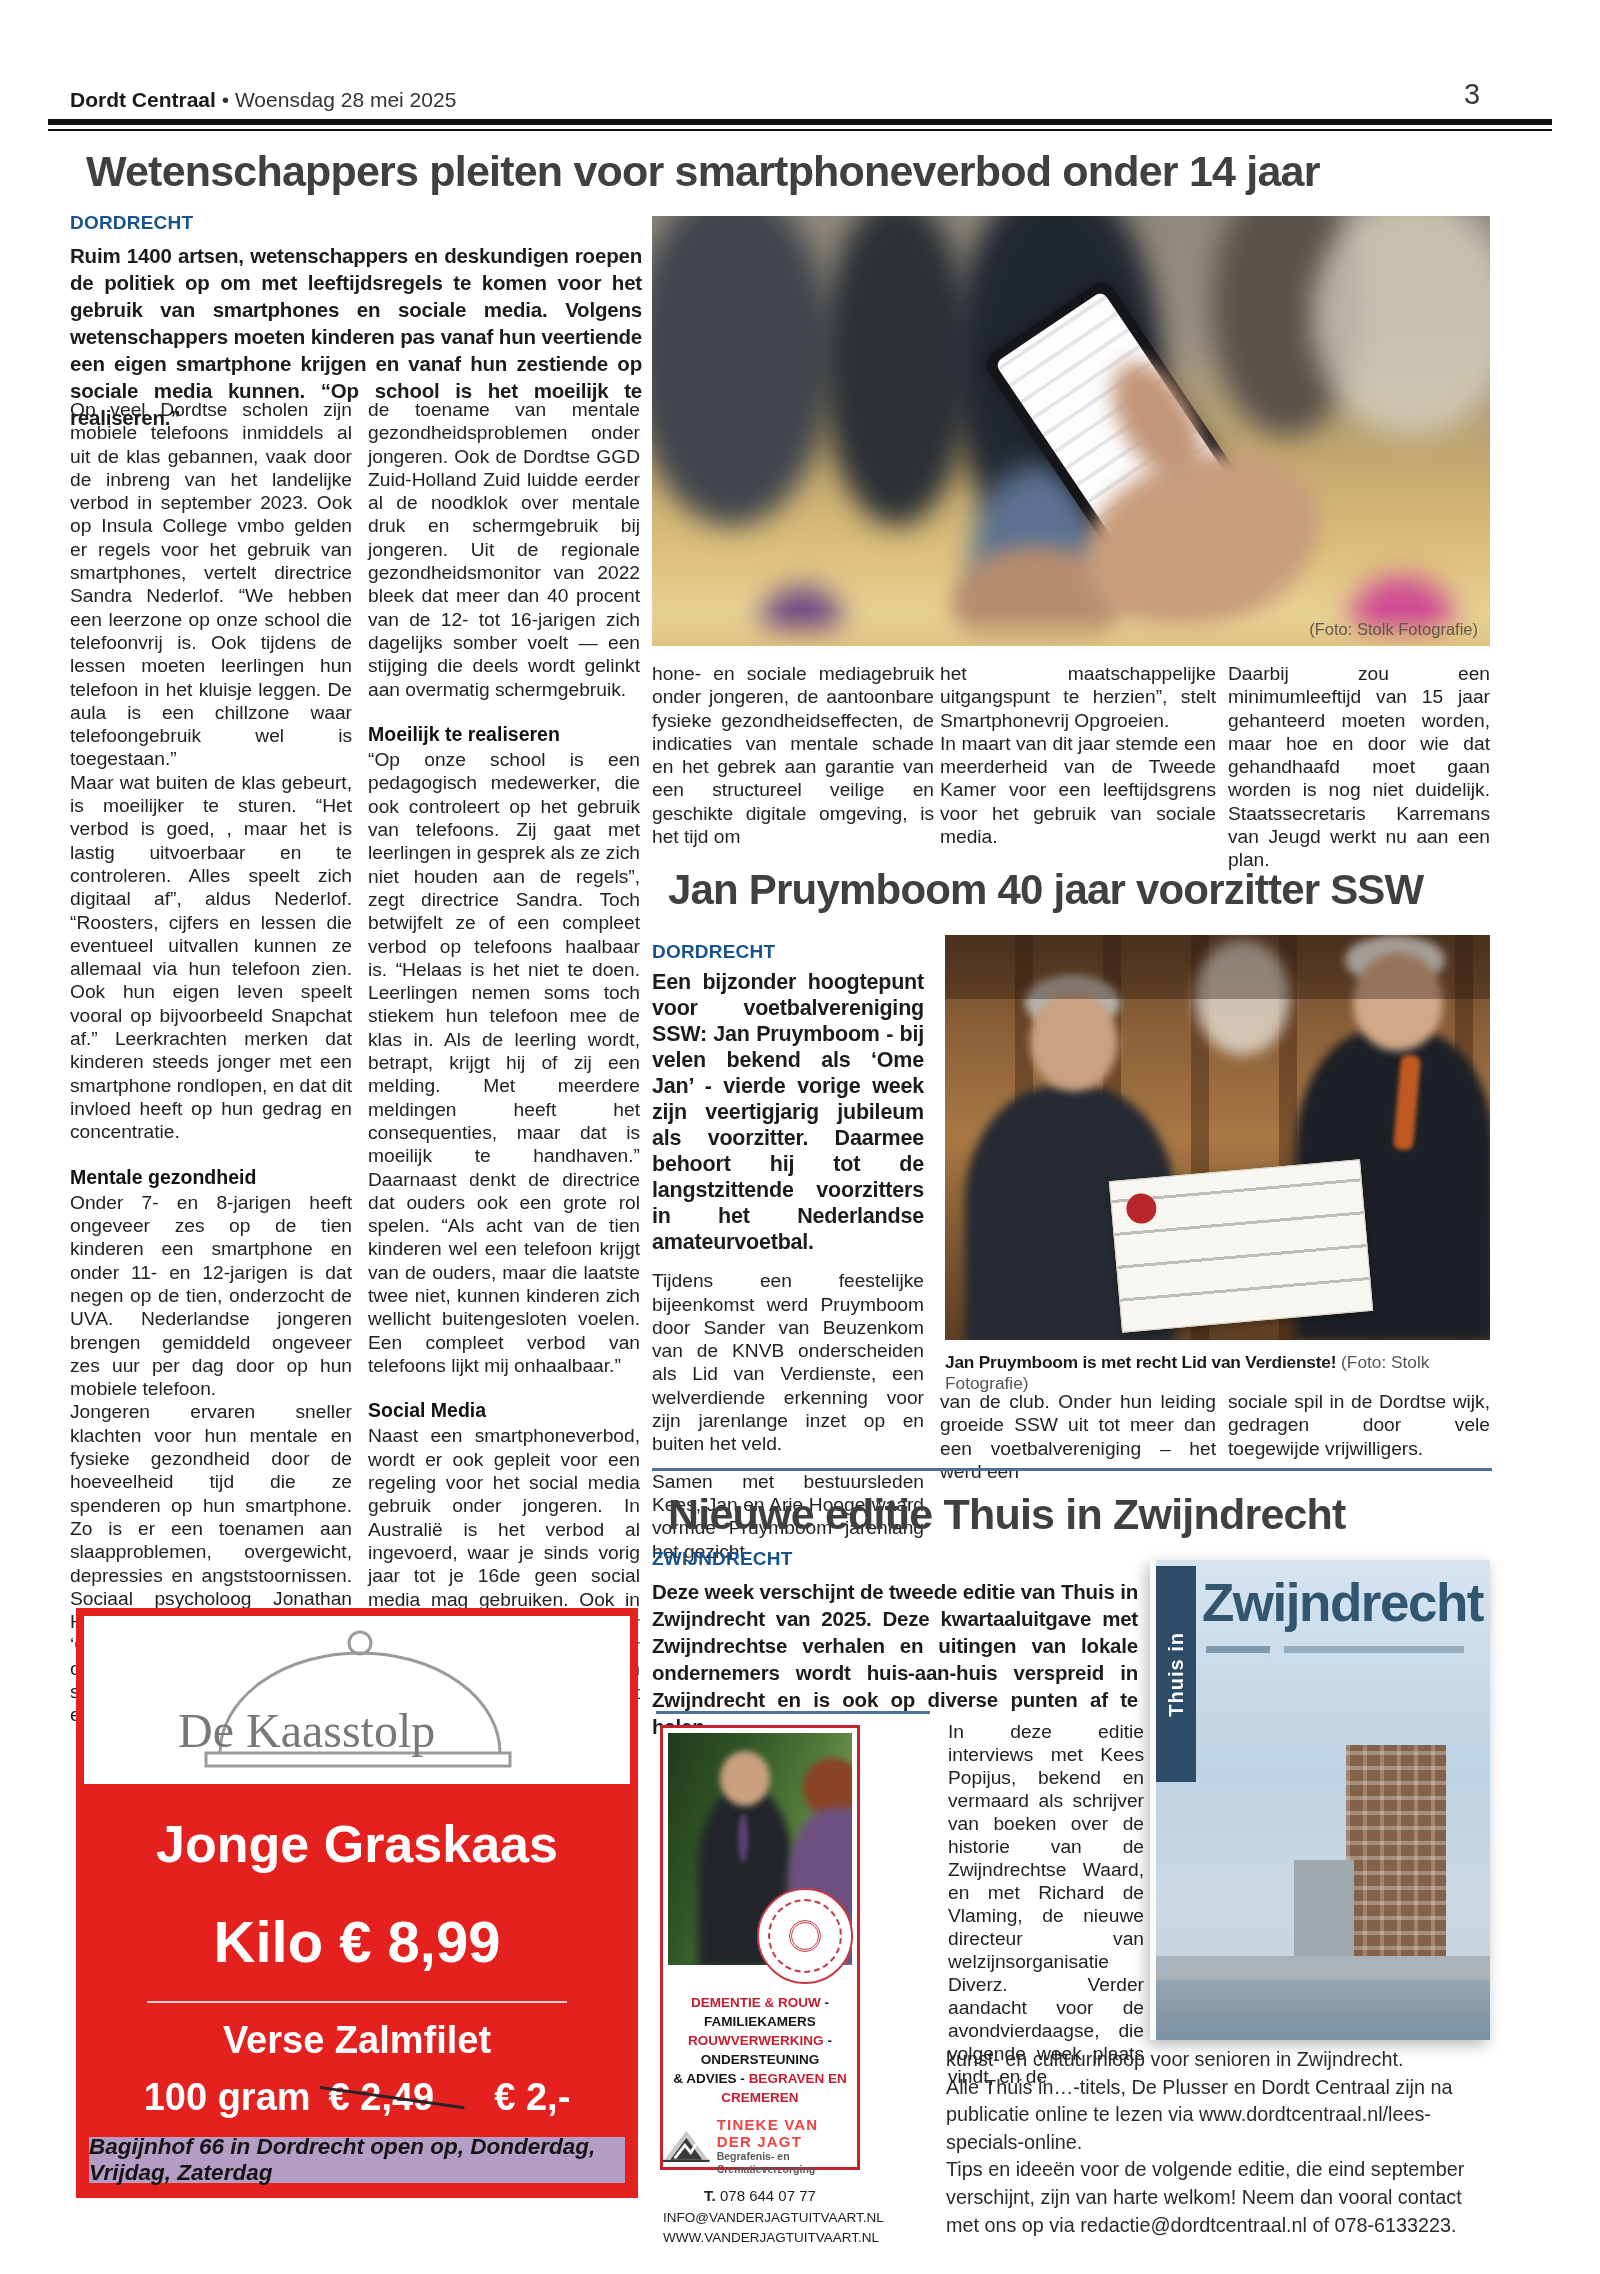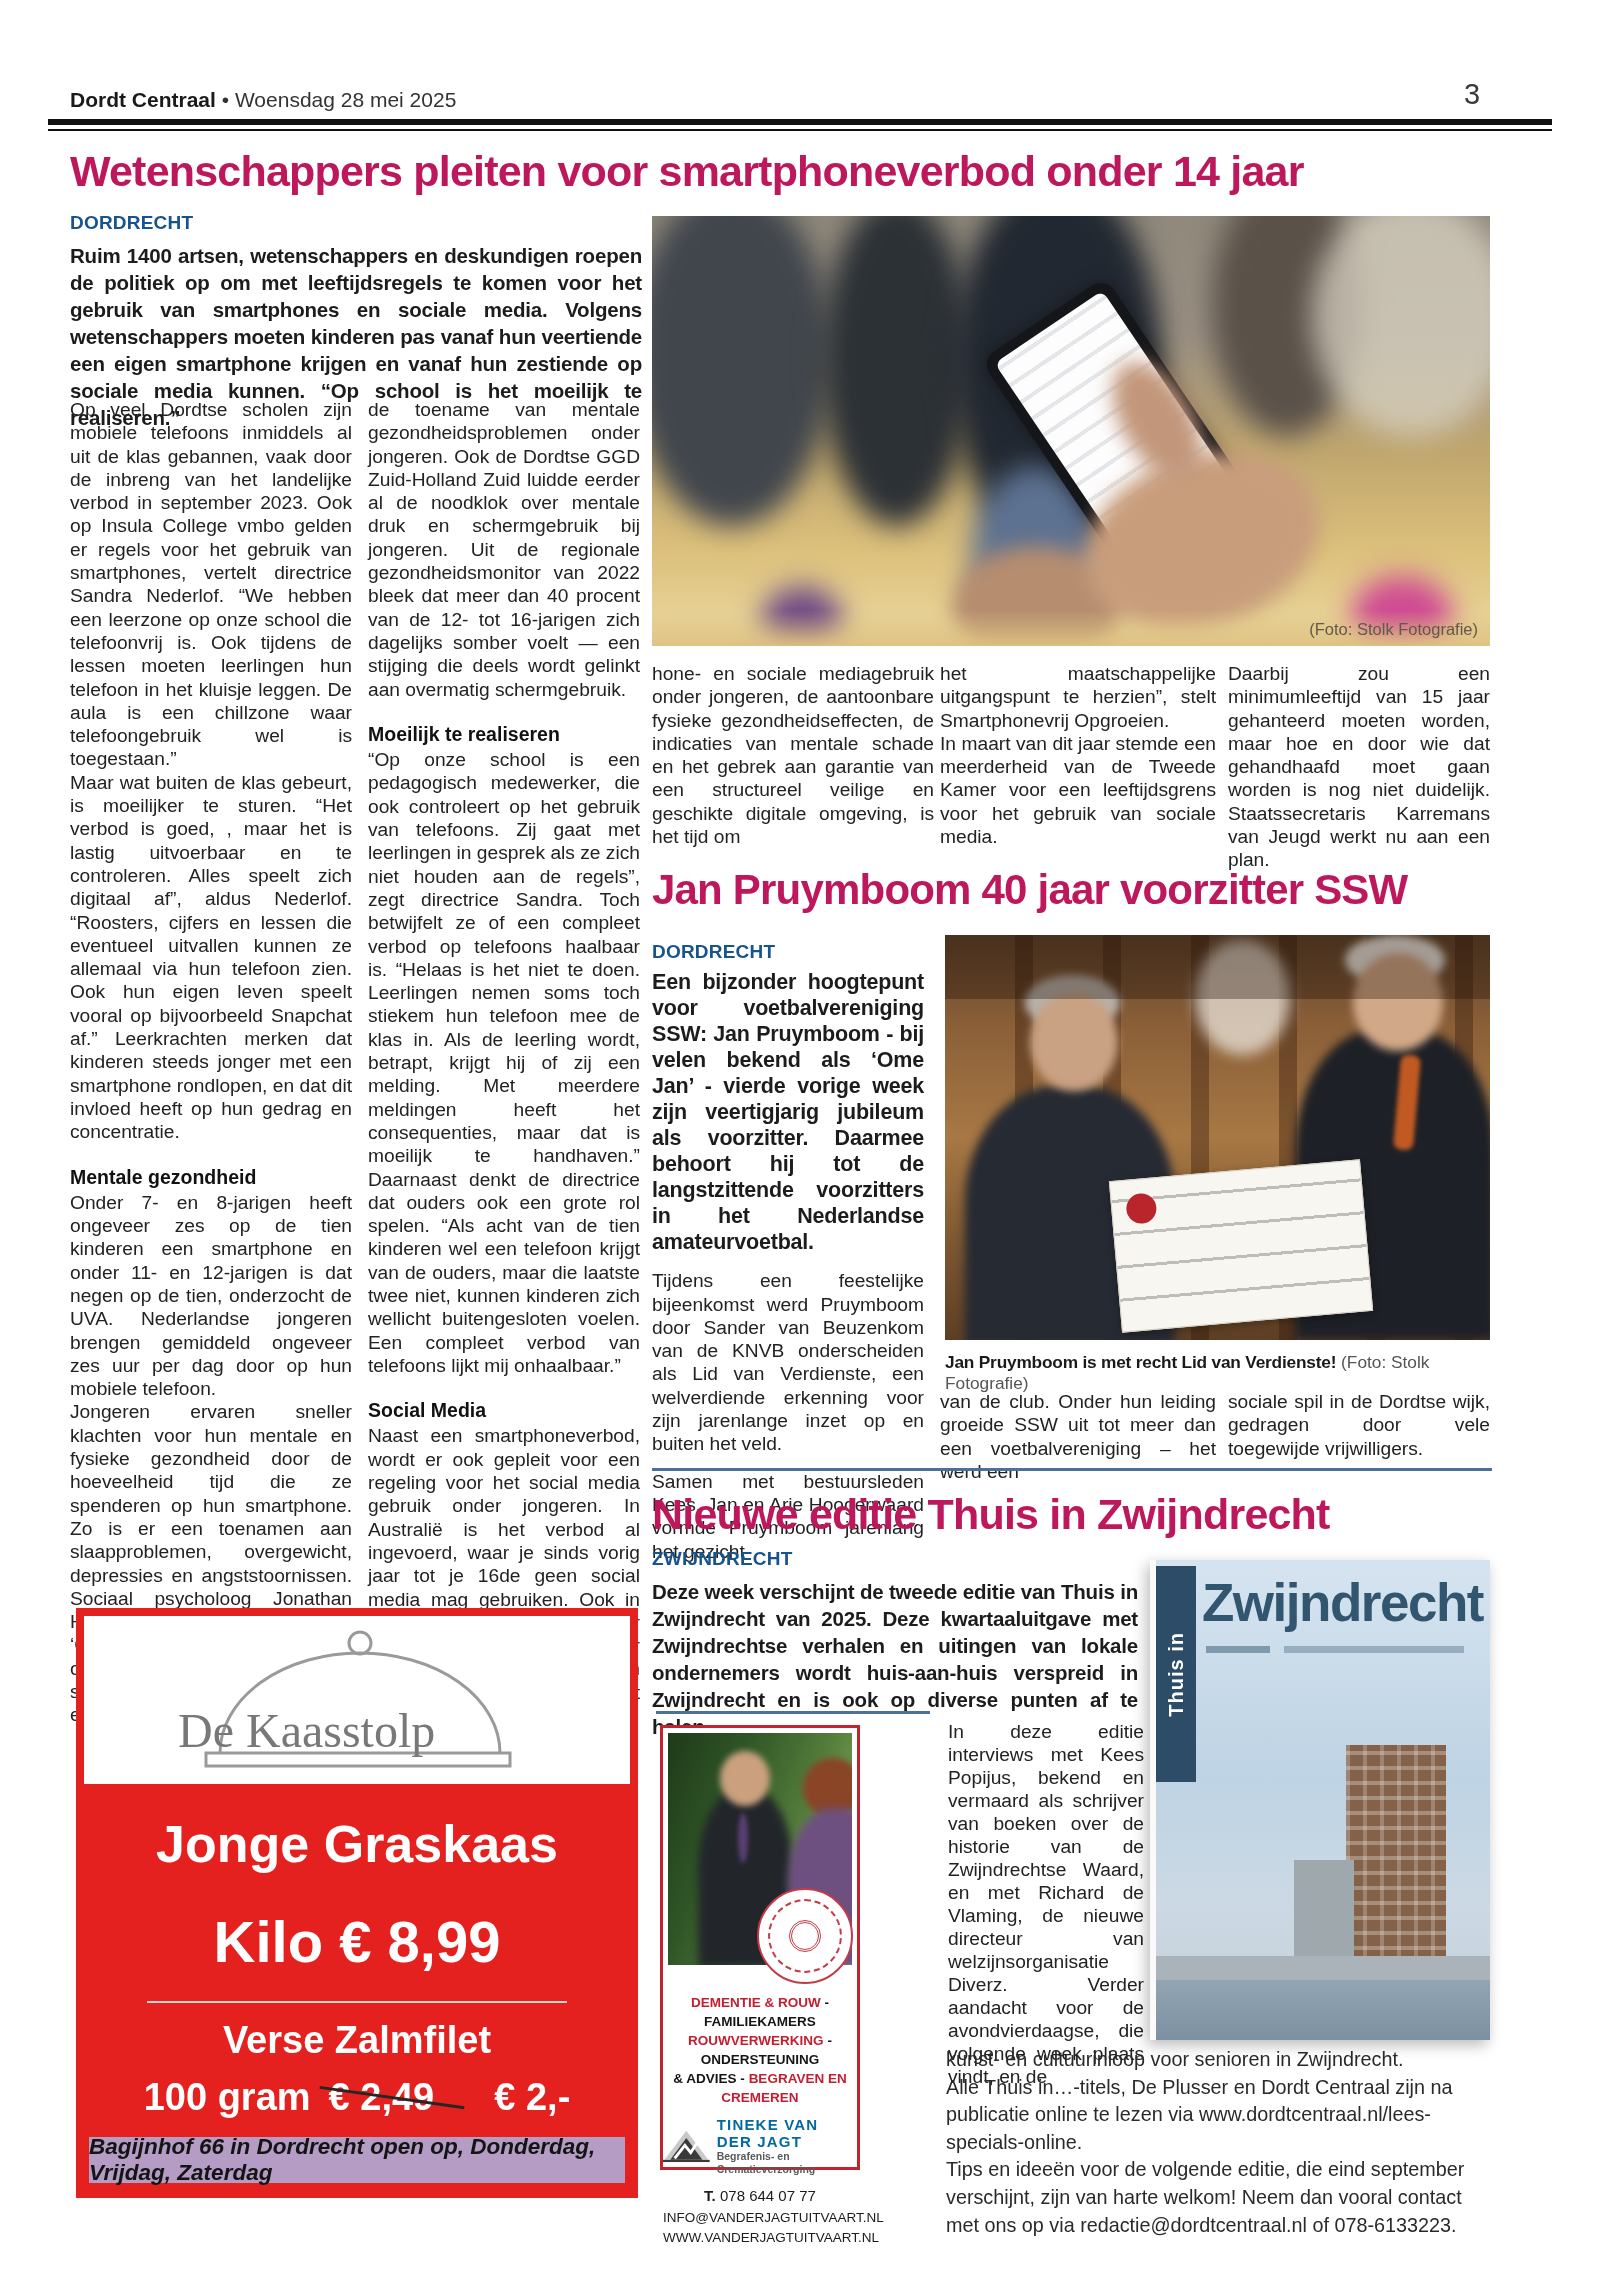--- a/index.html
+++ b/index.html
@@ -8,21 +8,21 @@
   .abs{position:absolute;}
 
   
   .masthead-line{position:absolute;left:70px;top:88px;font-size:21px;color:#333;}
   .masthead-line b{color:#1a1a1a;}
   .page-number{position:absolute;left:1464px;top:78px;font-size:29px;color:#3a3a3a;}
   .rule-thick{position:absolute;left:48px;width:1504px;top:119px;height:6px;background:#111;}
   .rule-thin{position:absolute;left:48px;width:1504px;top:129px;height:2px;background:#111;}
 
   
-  .headline{position:absolute;font-weight:bold;color:#be185d;letter-spacing:-0.8px;}
+  .headline{position:absolute;font-weight:bold;color:#404040;letter-spacing:-0.8px;margin-left:16px;}
   .h-a1{left:70px;top:147px;font-size:43px;}
   .h-a2{left:652px;top:866px;font-size:42px;}
   .h-a3{left:652px;top:1490px;font-size:43px;}
   .kicker{font-weight:bold;font-size:19px;color:#17538d;letter-spacing:.2px;}
   .intro{font-weight:bold;font-size:20.5px;line-height:27px;text-align:justify;color:#1c1c1c;letter-spacing:-0.2px;}
   .bodycol{font-size:19.2px;line-height:23.3px;text-align:justify;color:#222;}
   .bodycol p{margin:0;}
   .subhead{font-weight:bold;font-size:19.5px;margin:22px 0 2px 0;color:#111;}
   .gap14{height:14px;}
 
@@ -143,21 +143,21 @@
   .fun-stamp{position:absolute;right:4px;top:160px;width:92px;height:92px;border-radius:50%;background:#fff;
              border:2px solid #c43b46;z-index:3;}
   .fun-stamp::before{content:"";position:absolute;left:9px;right:9px;top:9px;bottom:9px;
              border:2px dashed #c43b46;border-radius:50%;}
   .fun-stamp::after{content:"";position:absolute;left:30px;right:30px;top:30px;bottom:30px;
              border:3px double #c43b46;border-radius:50%;}
   .fun-lines{margin-top:28px;text-align:center;font-weight:bold;font-size:13.5px;line-height:19px;color:#151515;}
   .red{color:#c41f30;}
   .fun-logo-row{display:flex;align-items:center;justify-content:center;margin-top:9px;gap:7px;}
   .fun-brand{text-align:left;}
-  .fun-brand-name{color:#0369a1;font-weight:bold;font-size:15px;letter-spacing:1.2px;line-height:17px;}
+  .fun-brand-name{color:#ef4444;font-weight:bold;font-size:15px;letter-spacing:1.2px;line-height:17px;}
   .fun-brand-sub{color:#5a5a5a;font-weight:bold;font-size:10.5px;line-height:13px;}
   .fun-contact{text-align:center;font-size:13.5px;line-height:20px;color:#1d1d1d;margin-top:10px;}
   .fun-phone{font-size:15px;margin-bottom:2px;}
   .fun{position:absolute;}
 </style>
 </head>
 <body>
 
 <div class="page">
 

